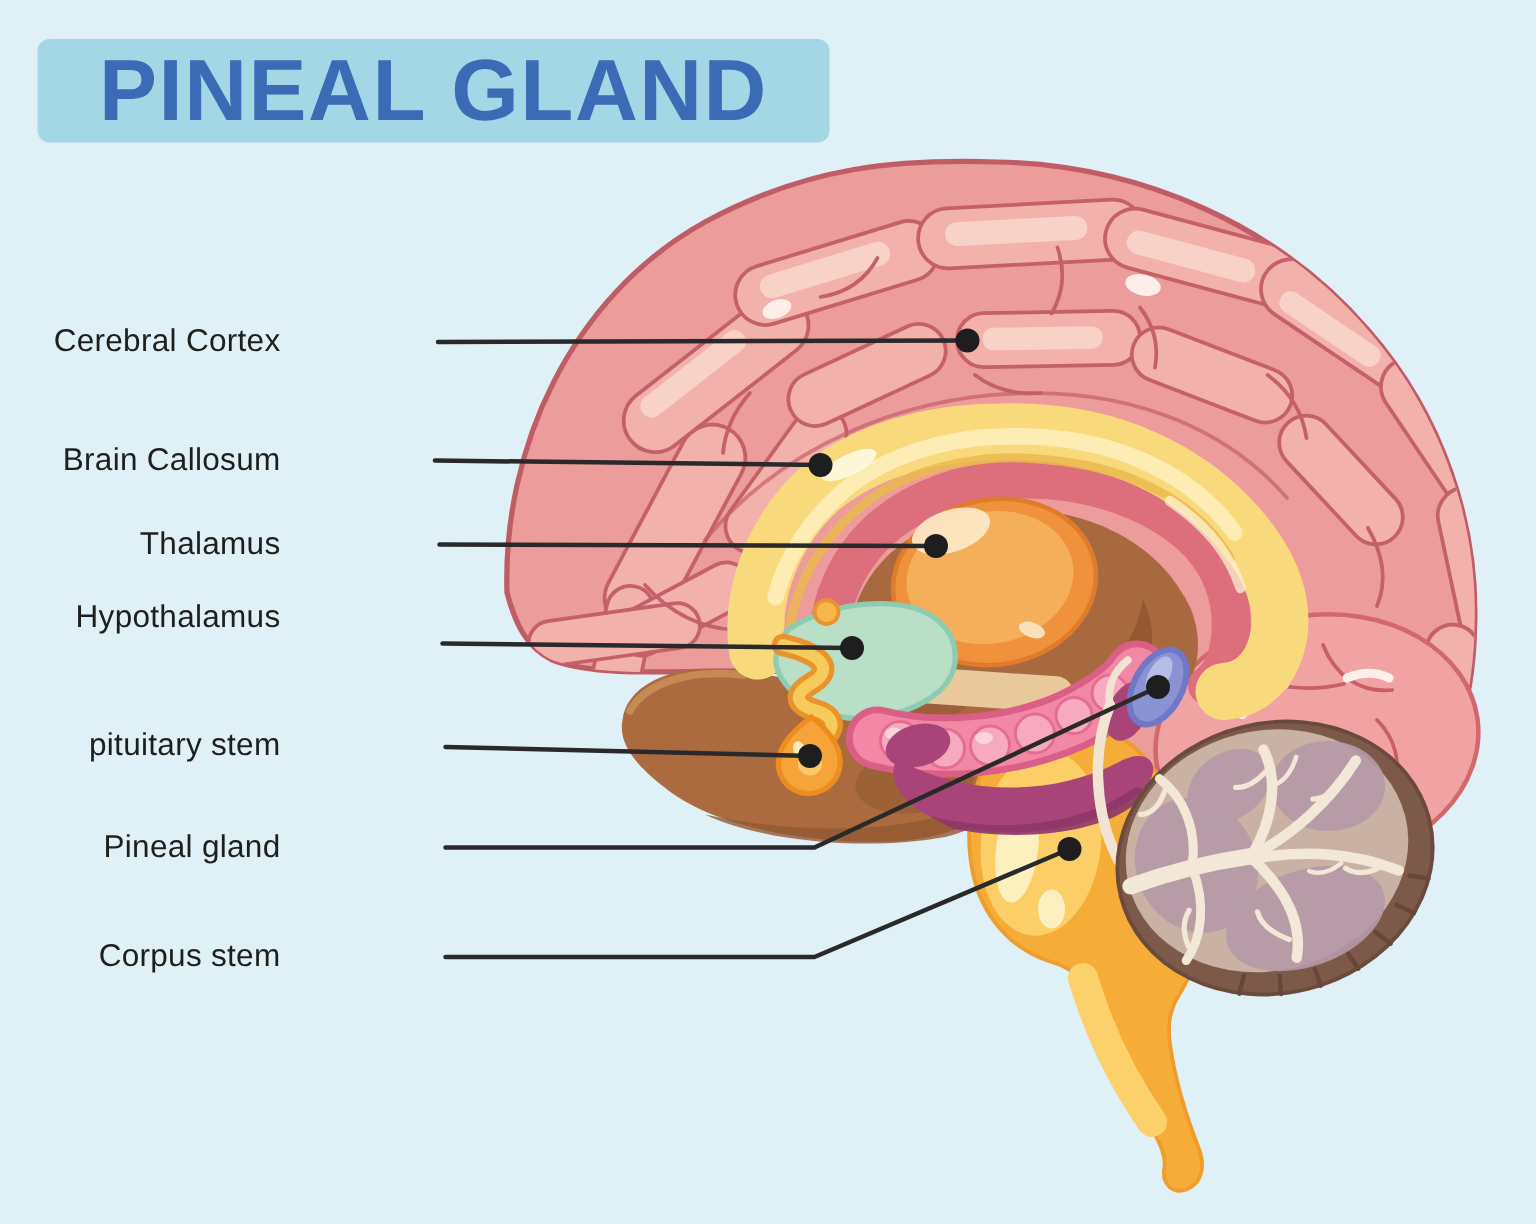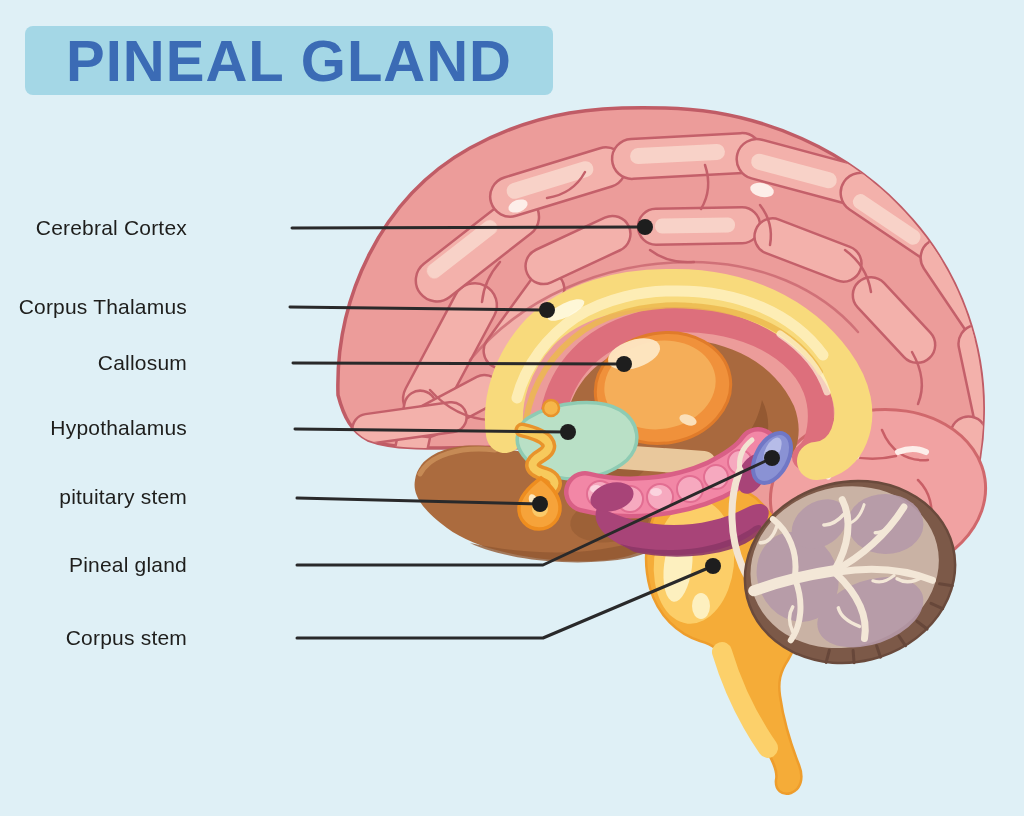--- a/index.html
+++ b/index.html
@@ -241,21 +241,21 @@
     <circle cx="713" cy="566" r="8"></circle>
   </g>
 </svg>
 
   <div class="banner">
     <div class="title">PINEAL GLAND</div>
   </div>
 
   <div>
     <div class="lbl" style="top:208px">Cerebral Cortex</div>
-    <div class="lbl" style="top:287px">Corpus Thalamus</div>
-    <div class="lbl" style="top:343px">Callosum</div>
-    <div class="lbl" style="top:408px">Hypothalamus</div>
+    <div class="lbl" style="top:287px">Brain Callosum</div>
+    <div class="lbl" style="top:343px">Thalamus</div>
+    <div class="lbl" style="top:392px">Hypothalamus</div>
     <div class="lbl" style="top:477px">pituitary stem</div>
     <div class="lbl" style="top:545px">Pineal gland</div>
     <div class="lbl" style="top:618px">Corpus stem</div>
   </div>
 
 </div>
 
 </body></html>

